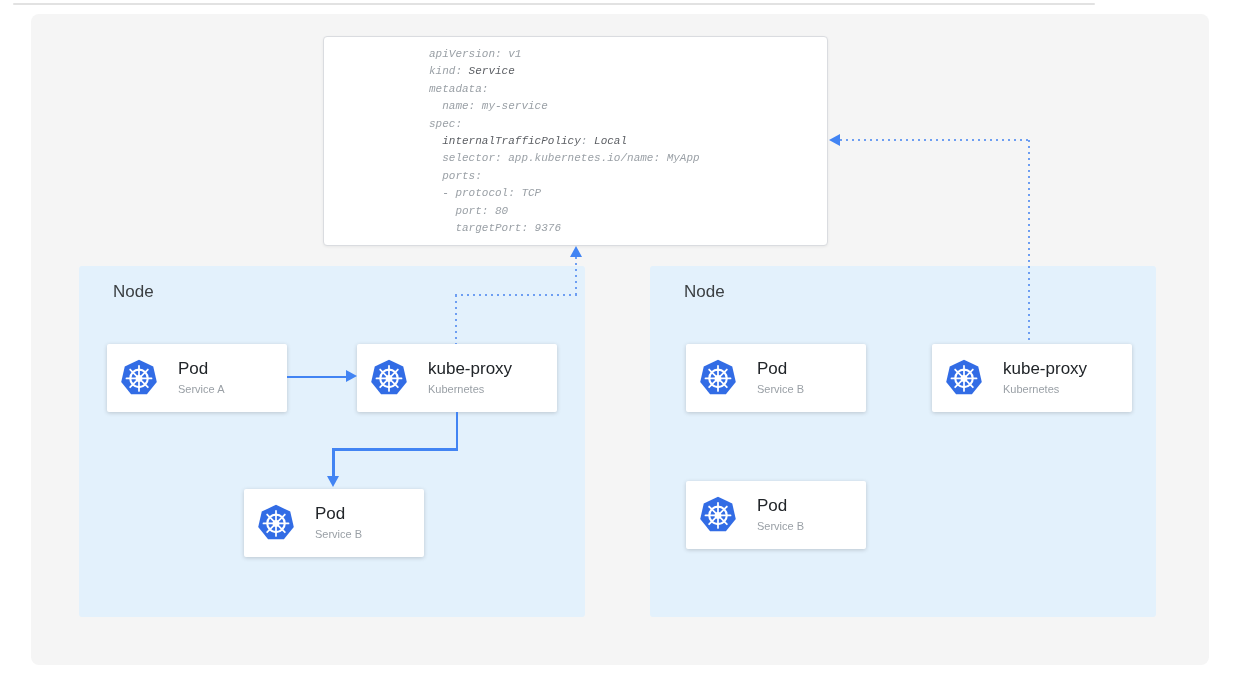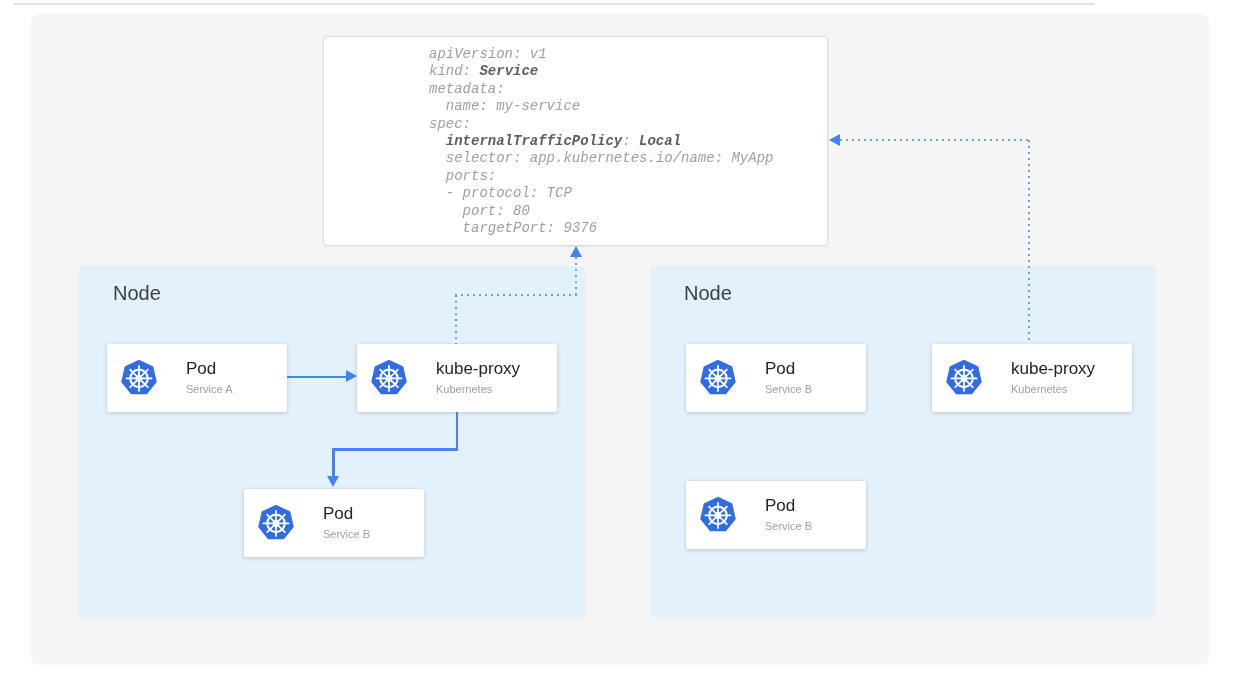--- a/index.html
+++ b/index.html
@@ -23,43 +23,43 @@
     background:#E2E2E2;border-radius:2px}
 
   .canvas{position:absolute;left:31px;top:14px;width:1178px;height:651px;
     background:var(--canvas-background);border-radius:8px}
 
   
   .yaml-card{position:absolute;left:292px;top:22px;width:505px;height:210px;
     background:#fff;border:1px solid #DADCE0;border-radius:4px;
     box-shadow:0 1px 3px rgba(0,0,0,0.06)}
   .yaml-code{padding:9px 10px 0 105px;font-family:"Liberation Mono",monospace;
-    font-style:italic;font-size:14px;line-height:17.4px;color:var(--code-text);
+    font-style:italic;font-size:11px;line-height:17.4px;color:var(--code-text);
     white-space:pre}
-  .yaml-code .b{font-weight:bold;color:var(--code-bold-text)}
+  .yaml-code .b{font-weight:normal;color:var(--code-bold-text)}
 
   
   .node{position:absolute;top:252px;width:506px;height:351px;
     background:var(--node-background);border-radius:3px}
   .node-left{left:48px}
   .node-right{left:619px}
-  .node-label{position:absolute;left:34px;top:16px;font-size:20px;
+  .node-label{position:absolute;left:34px;top:16px;font-size:17px;
     color:var(--node-label-text)}
 
   
   .card{position:absolute;height:68px;background:#fff;border-radius:2px;
     box-shadow:0 1px 4px rgba(0,0,0,0.18);display:flex;align-items:center}
   .c-pod-a   {left:76px; top:330px;width:180px}
   .c-kp-l    {left:326px;top:330px;width:200px}
   .c-pod-b-l {left:213px;top:475px;width:180px}
   .c-pod-b-r1{left:655px;top:330px;width:180px}
   .c-kp-r    {left:901px;top:330px;width:200px}
   .c-pod-b-r2{left:655px;top:467px;width:180px}
   .k8s{width:38px;height:38px;margin-left:13px;flex:0 0 auto}
-  .card-text{display:flex;flex-direction:column;margin-left:28px}
+  .card-text{display:flex;flex-direction:column;margin-left:20px}
   .card-title{font-size:17px;color:var(--card-title-text);line-height:21px}
   .card-subtitle{font-size:11px;color:var(--card-subtitle-text);line-height:20px}
 
   
   .seg{position:absolute;background:var(--arrow-blue)}
   .dot-h{position:absolute;height:2px;
     background-image:repeating-linear-gradient(90deg,var(--dotted-arrow-blue) 0 2px,transparent 2px 6px)}
   .dot-v{position:absolute;width:2px;
     background-image:repeating-linear-gradient(180deg,var(--dotted-arrow-blue) 0 2px,transparent 2px 6px)}
   .tri{position:absolute;width:0;height:0;border-style:solid}

